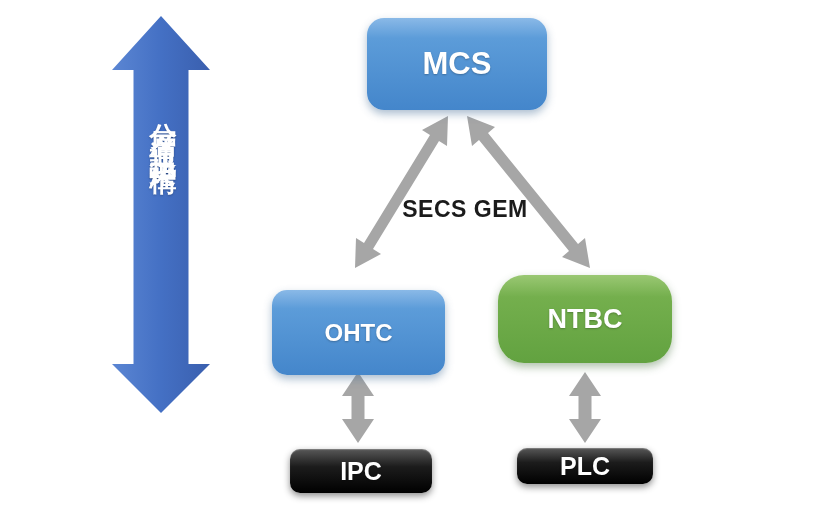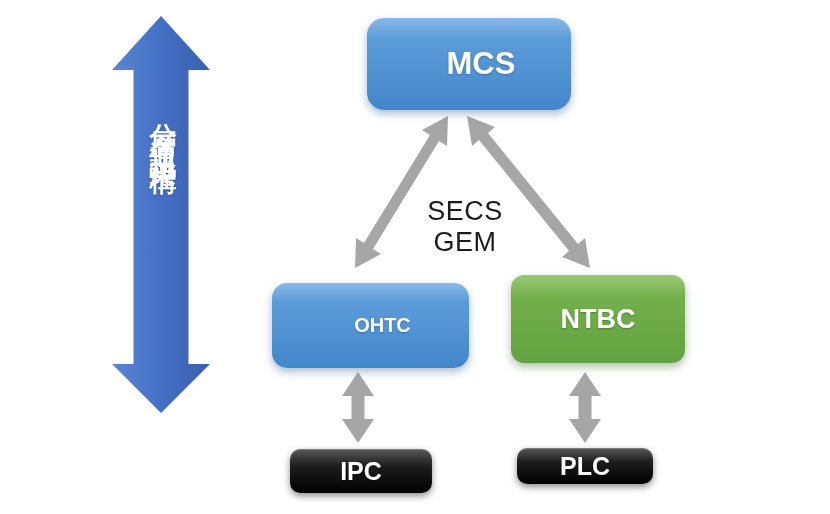--- a/index.html
+++ b/index.html
@@ -27,46 +27,45 @@
     display: flex;
     align-items: center;
     justify-content: center;
     font-weight: bold;
     color: #ffffff;
     text-shadow: 0 1px 2px rgba(0,0,0,0.25);
   }
   .node-blue {
     background: linear-gradient(180deg, #8ab9e7 0%, #5c9cd9 22%, #4486cb 100%);
     box-shadow: 0 4px 9px rgba(70, 110, 150, 0.45);
-    padding-left: 24px;
   }
   .node-green {
     background: linear-gradient(180deg, #9ac873 0%, #74af4d 25%, #62a240 100%);
     box-shadow: 0 4px 9px rgba(80, 120, 70, 0.45);
   }
   .node-black {
     background: linear-gradient(180deg, #585858 0%, #1c1c1c 40%, #000000 100%);
     box-shadow: 0 3px 7px rgba(0,0,0,0.45), inset 0 1px 1px rgba(255,255,255,0.25);
     border-radius: 10px;
     font-size: 25px;
     text-align: center;
   }
   .node-mcs  { left: 367px; top: 18px;  width: 180px; height: 92px; border-radius: 17px; font-size: 31px; }
-  .node-ohtc { left: 272px; top: 283px; width: 173px; height: 85px; border-radius: 15px; font-size: 20px; }
-  .node-ntbc { left: 498px; top: 275px; width: 174px; height: 88px; border-radius: 13px; font-size: 27px; margin-left: 13px; }
+  .node-ohtc { left: 272px; top: 290px; width: 173px; height: 85px; border-radius: 15px; font-size: 24px; }
+  .node-ntbc { left: 498px; top: 275px; width: 174px; height: 88px; border-radius: 26px; font-size: 27px; }
   .node-ipc  { left: 290px; top: 449px; width: 142px; height: 44px; }
   .node-plc  { left: 517px; top: 448px; width: 136px; height: 36px; }
   .link-label {
     position: absolute;
     left: 398px;
     top: 196px;
     width: 134px;
     text-align: center;
-    font-weight: normal;
-    font-size: 27px;
+    font-weight: bold;
+    font-size: 23px;
     color: #1b1b1b;
     letter-spacing: 0.5px;
   }
   .vertical-title {
     position: absolute;
     left: 145px;
     top: 101px;
     writing-mode: vertical-rl;
     text-orientation: upright;
     font-weight: bold;

